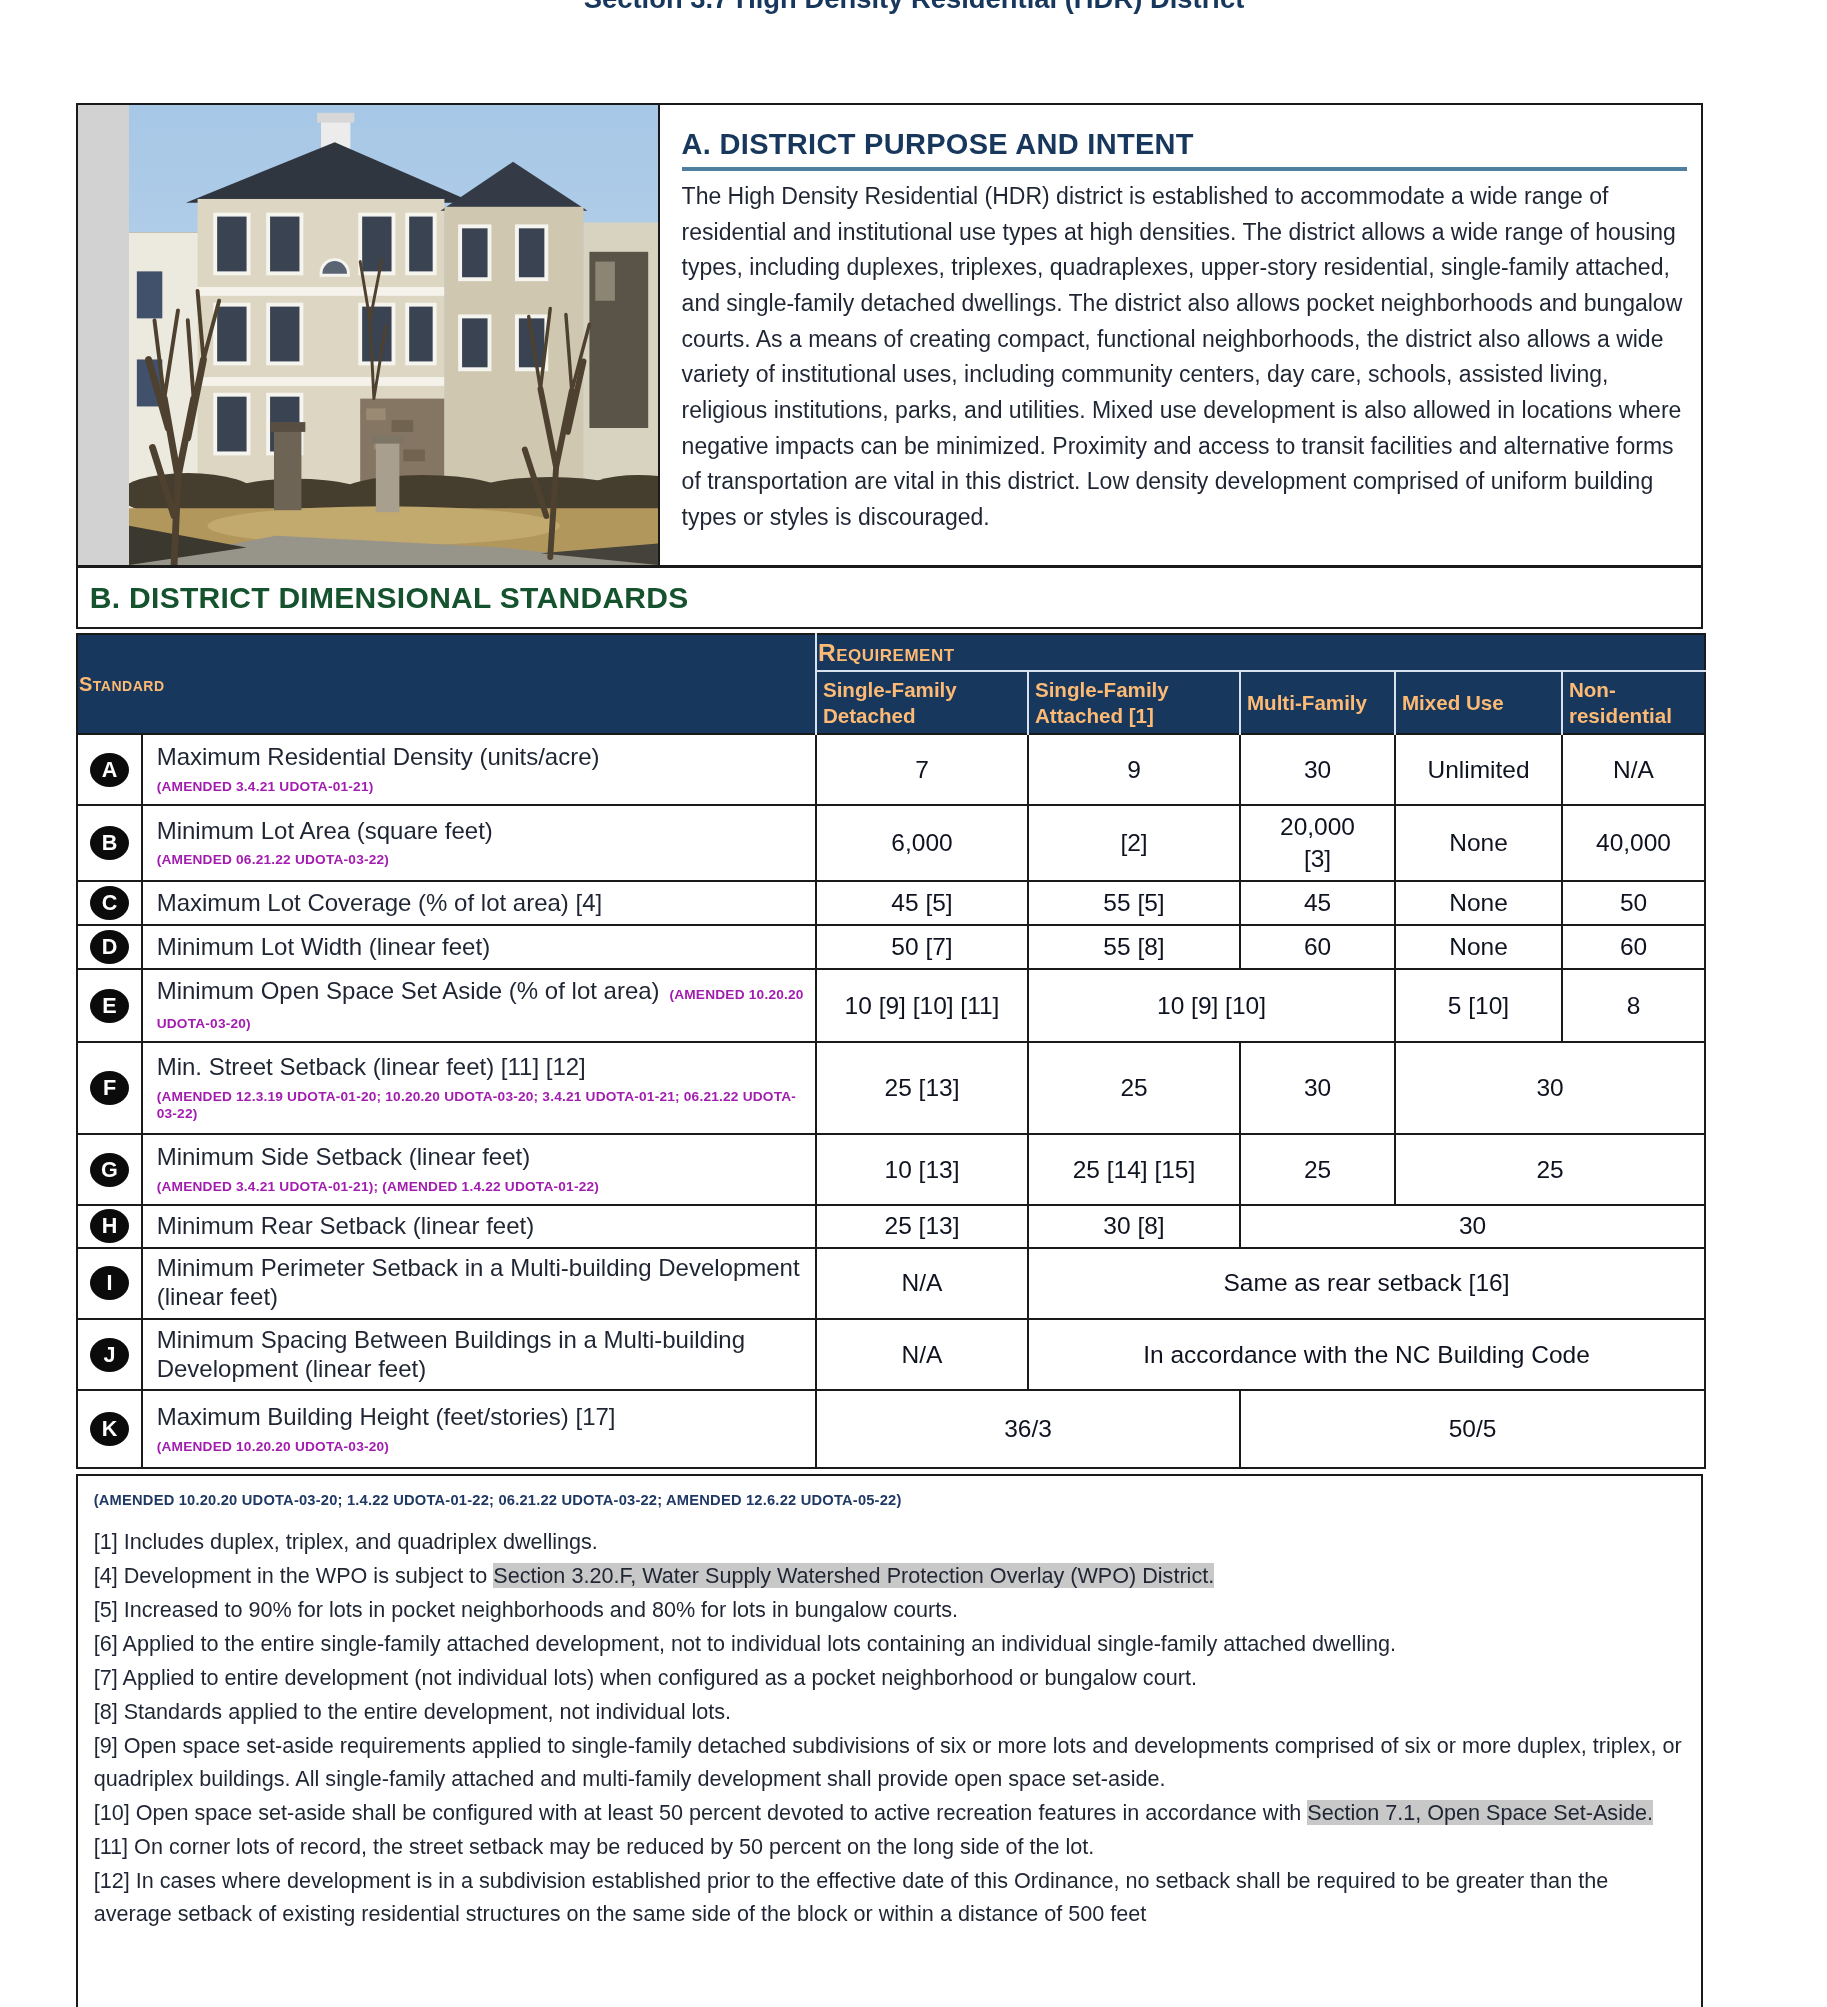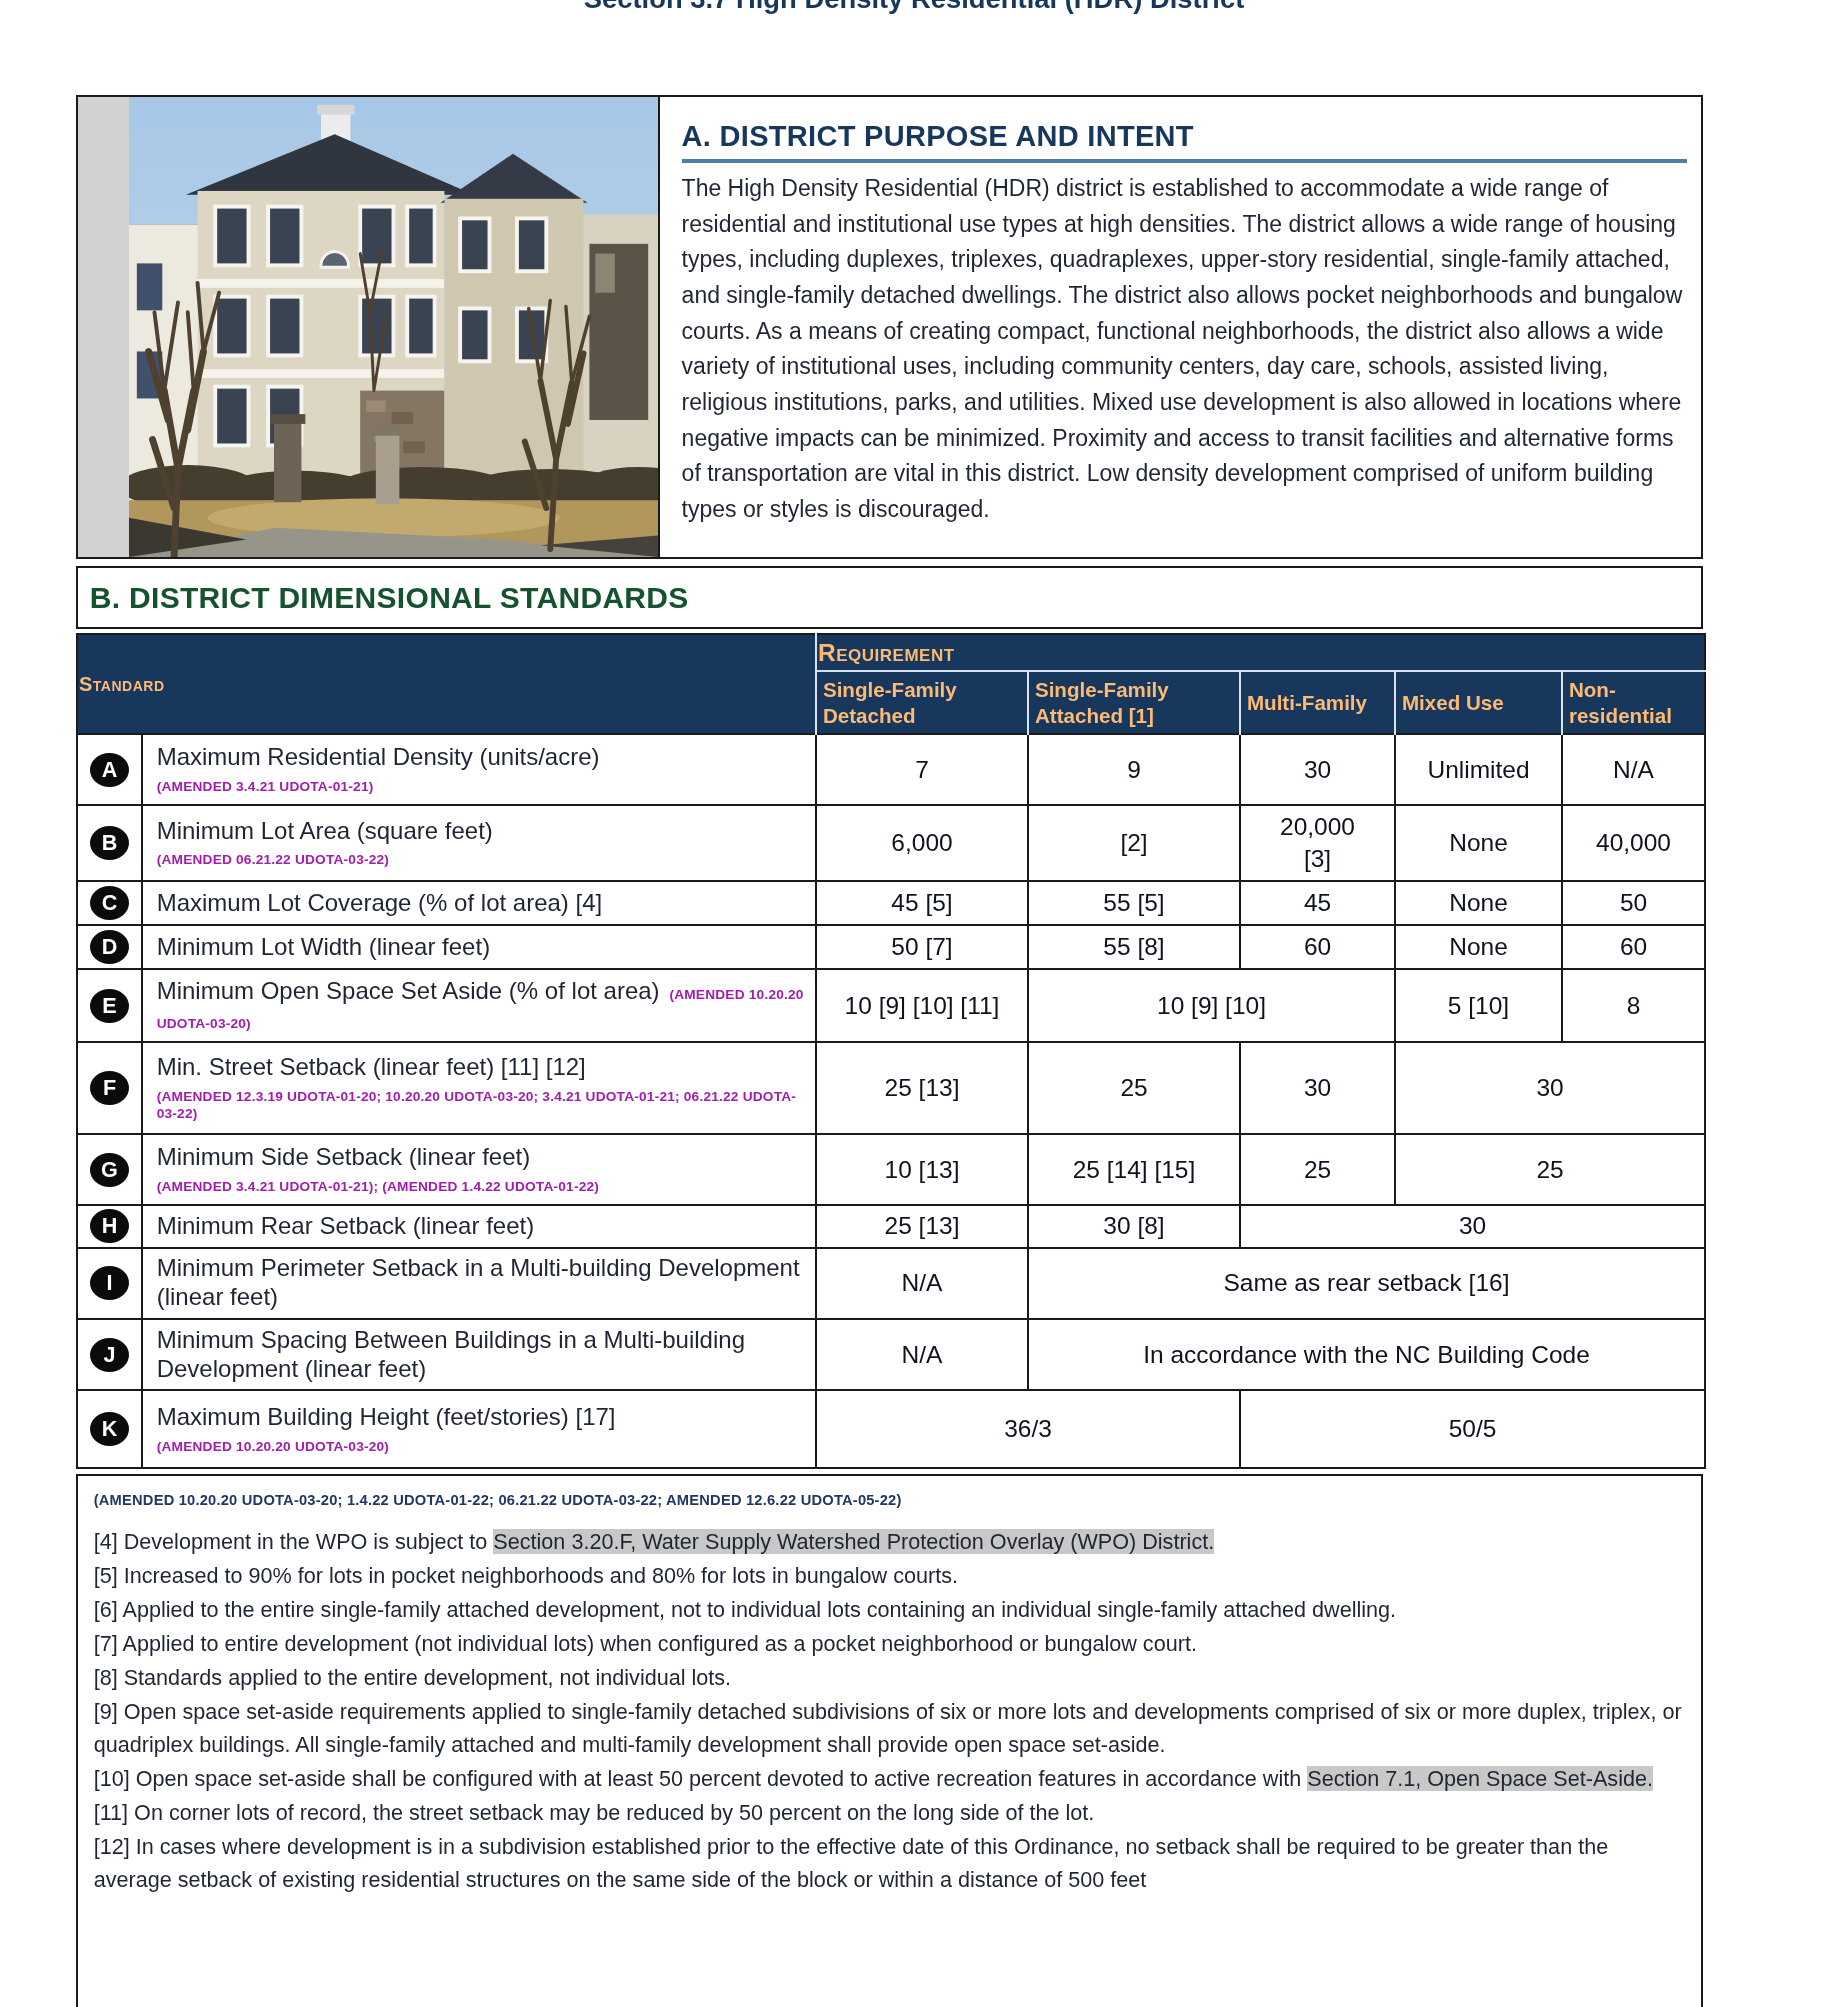--- a/index.html
+++ b/index.html
@@ -9,21 +9,21 @@
   
   .running-header{position:absolute;top:-14.7px;left:0;width:100%;text-align:center;
     font-size:27.4px;font-weight:bold;color:#17375d;line-height:1;}
 
   
   .title-bar{position:absolute;left:98px;top:43px;width:1558px;height:52px;background:#17375d;
     display:flex;align-items:center;}
   .title-bar span{color:#ffffff;font-weight:bold;font-size:34px;letter-spacing:0.5px;padding-left:13.7px;white-space:nowrap;}
 
   
-  .box-a{position:absolute;left:76px;top:95px;width:1627px;height:464px;border:2.9px solid #1a1a1a;
+  .box-a{position:absolute;left:76px;top:103px;width:1627px;height:464px;border:2.9px solid #1a1a1a;
     box-sizing:border-box;display:flex;background:#fff;}
   .gray-strip{width:51px;background:#d2d2d2;flex:none;}
   .photo{width:529px;flex:none;border-right:2.9px solid #1a1a1a;overflow:hidden;}
   .photo svg{display:block;width:100%;height:100%;}
   .panel-a{flex:1;padding:9.8px 13.7px 5.9px 21.6px;overflow:hidden;}
   .panel-a h2{margin:13.7px 0 0 0;color:#17375d;font-size:29px;font-weight:bold;letter-spacing:0.3px;}
   .rule-teal{height:3.9px;background:#4e7f9e;margin:5.9px 0 7.8px 0;}
   .panel-a p{margin:0;font-size:23px;line-height:1.55;color:#1f2533;text-align:left;}
 
   
@@ -270,20 +270,21 @@
         <td class="badge-cell"><span class="badge">K</span></td>
         <td class="label-cell"><span>Maximum Building Height (feet/stories) [17]</span><span class="amend">(AMENDED 10.20.20 UDOTA-03-20)</span></td>
         <td class="val" colspan="2">36/3</td>
         <td class="val" colspan="3">50/5</td>
       </tr>
     </tbody>
   </table>
 
   <div class="foot-box">
     <p class="foot-amend">(AMENDED 10.20.20 UDOTA-03-20; 1.4.22 UDOTA-01-22; 06.21.22 UDOTA-03-22; AMENDED 12.6.22 UDOTA-05-22)</p>
+    <p class="note">[1] Includes duplex, triplex, and quadriplex dwellings.</p>
     <p class="note"><span>[4] Development in the WPO is subject to </span><span class="hl">Section 3.20.F, Water Supply Watershed Protection Overlay (WPO) District.</span></p>
     <p class="note">[5] Increased to 90% for lots in pocket neighborhoods and 80% for lots in bungalow courts.</p>
     <p class="note">[6] Applied to the entire single-family attached development, not to individual lots containing an individual single-family attached dwelling.</p>
     <p class="note">[7] Applied to entire development (not individual lots) when configured as a pocket neighborhood or bungalow court.</p>
     <p class="note">[8] Standards applied to the entire development, not individual lots.</p>
     <p class="note">[9] Open space set-aside requirements applied to single-family detached subdivisions of six or more lots and developments comprised of six or more duplex, triplex, or quadriplex buildings.  All single-family attached and multi-family development shall provide open space set-aside.</p>
     <p class="note"><span>[10] Open space set-aside shall be configured with at least 50 percent devoted to active recreation features in accordance with </span><span class="hl">Section 7.1, Open Space Set-Aside.</span></p>
     <p class="note">[11] On corner lots of record, the street setback may be reduced by 50 percent on the long side of the lot.</p>
     <p class="note"><span>[12] In cases where development is in a subdivision established prior to the effective date of this Ordinance, no setback shall be required to be greater than the average setback of existing residential structures on the same side of the block or within a distance of 500 feet</span> </p>
   </div>

